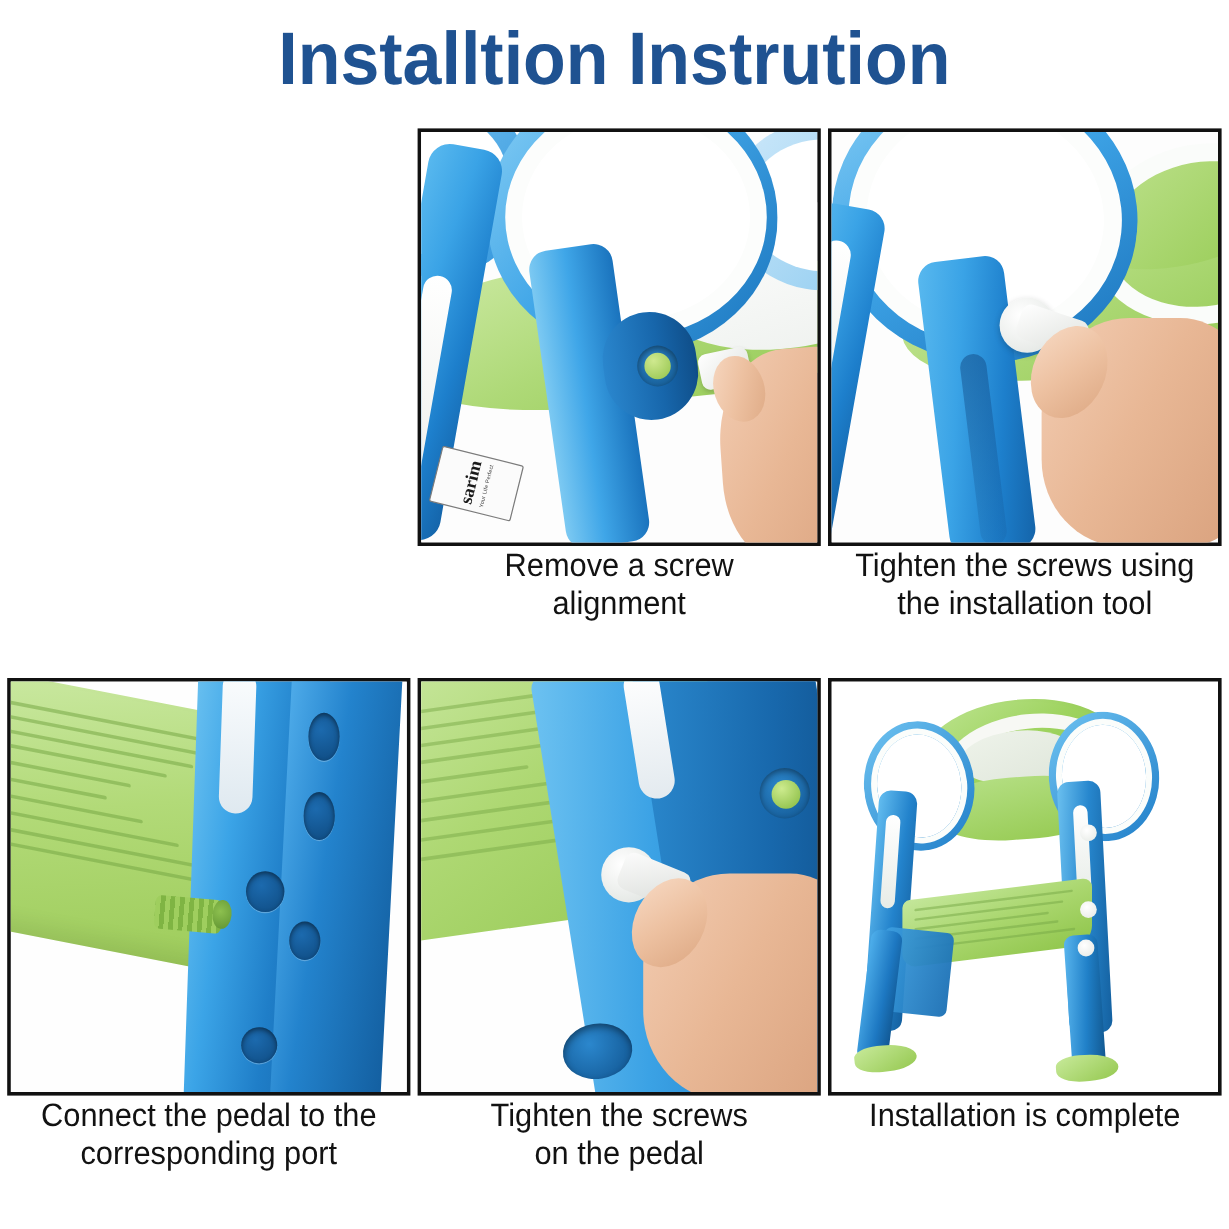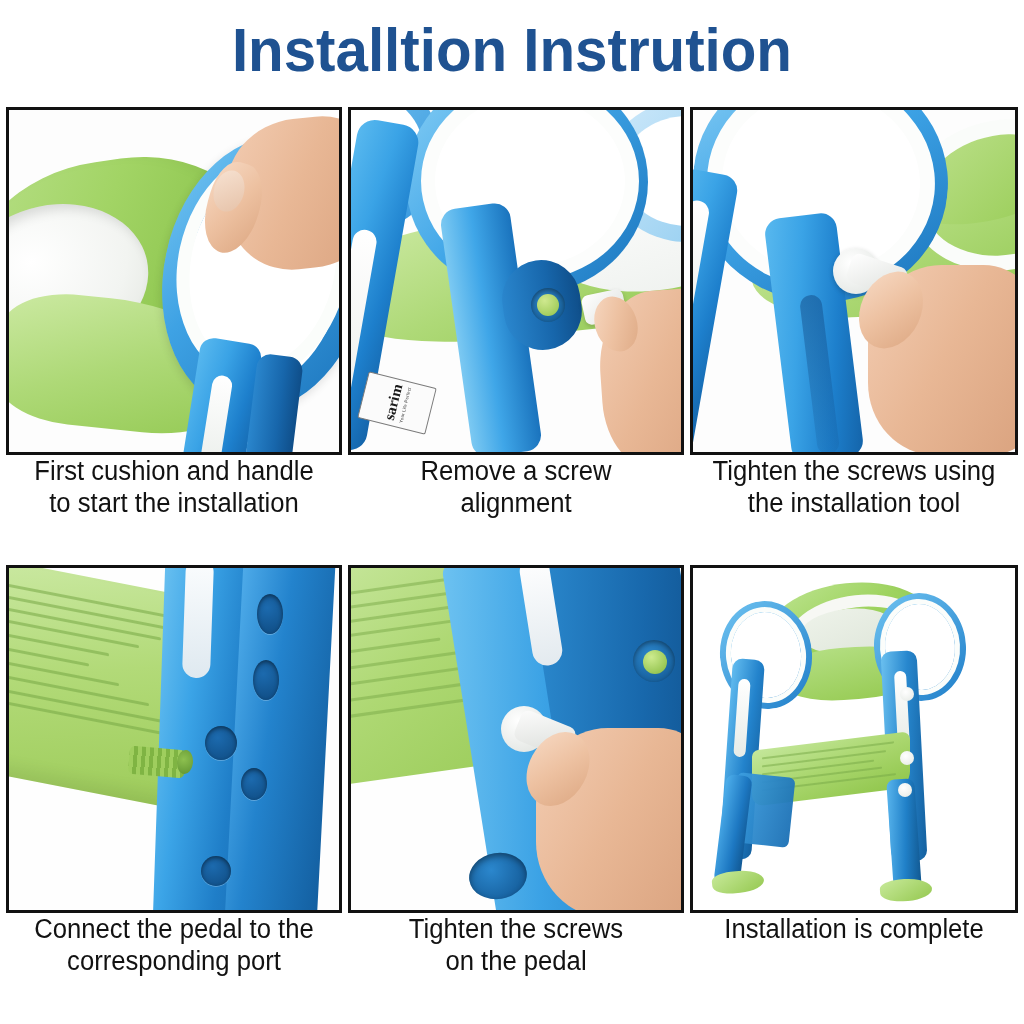--- a/index.html
+++ b/index.html
@@ -421,38 +421,20 @@
 <body>
 
 <div class="page">
 
   <div class="title-bar">
     <div class="title">Installtion Instrution</div>
   </div>
 
   <div class="grid">
 
-    <div class="cell" style="left:6px;top:107px;width:336px;height:420px;">
-      <div class="panel" id="p1">
-        <div class="bg ph"></div>
-        <div class="ph cushion green-a"></div>
-        <div class="ph cushion-hole"></div>
-        <div class="ph green-arm green-b"></div>
-        <div class="ph ring-outer"></div>
-        <div class="ph ring-inner"></div>
-        <div class="ph stem blue-a"></div>
-        <div class="ph stem2 blue-d"></div>
-        <div class="ph white-strip"></div>
-        <div class="ph hand skin"></div>
-        <div class="ph finger skin2"></div>
-        <div class="ph nail"></div>
-      </div>
-      <div class="caption">First cushion and handle
-to start the installation</div>
-    </div>
 
     <div class="cell" style="left:348px;top:107px;width:336px;height:420px;">
       <div class="panel" id="p2">
         <div class="bg ph"></div>
         <div class="ph greenband green-b"></div>
         <div class="ph whiteband"></div>
         <div class="ph ring-l"></div>
         <div class="ph ring-r"></div>
         <div class="ph ring-outer"></div>
         <div class="ph ring-inner"></div>

